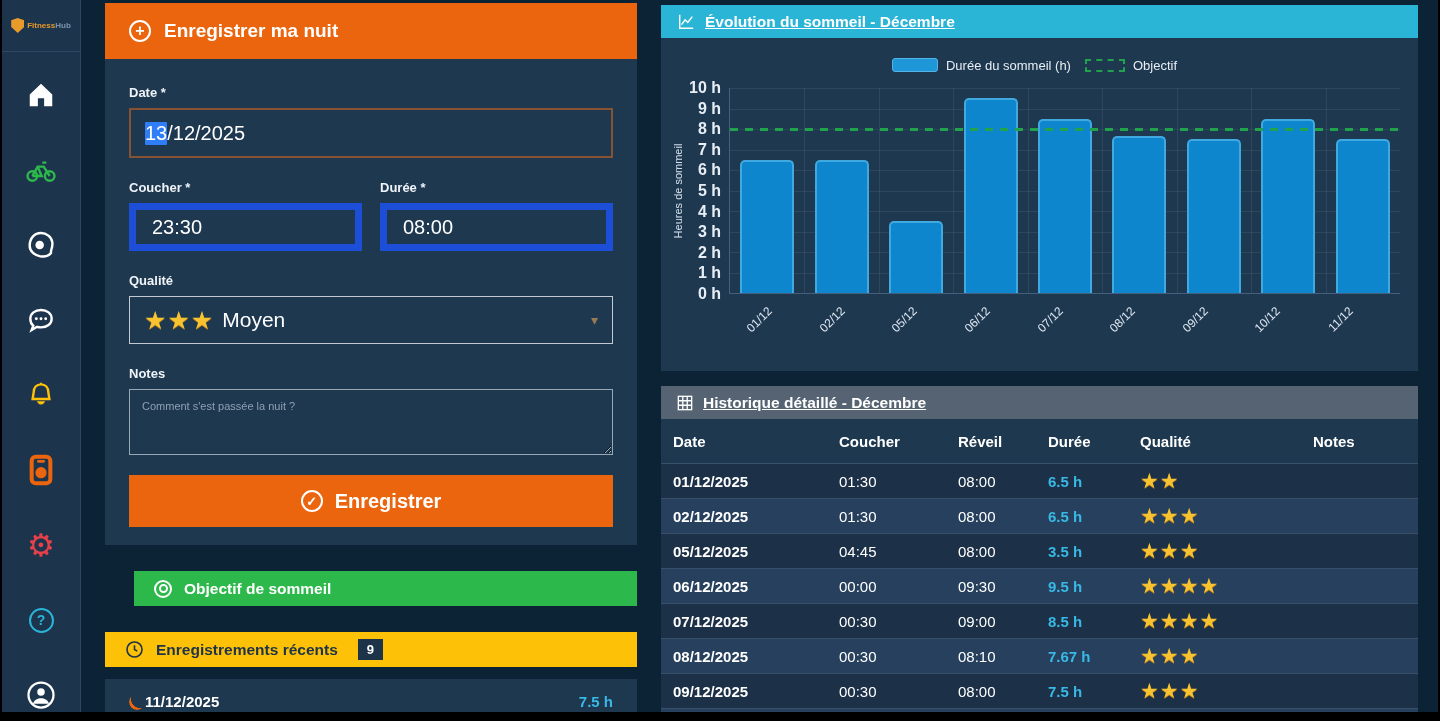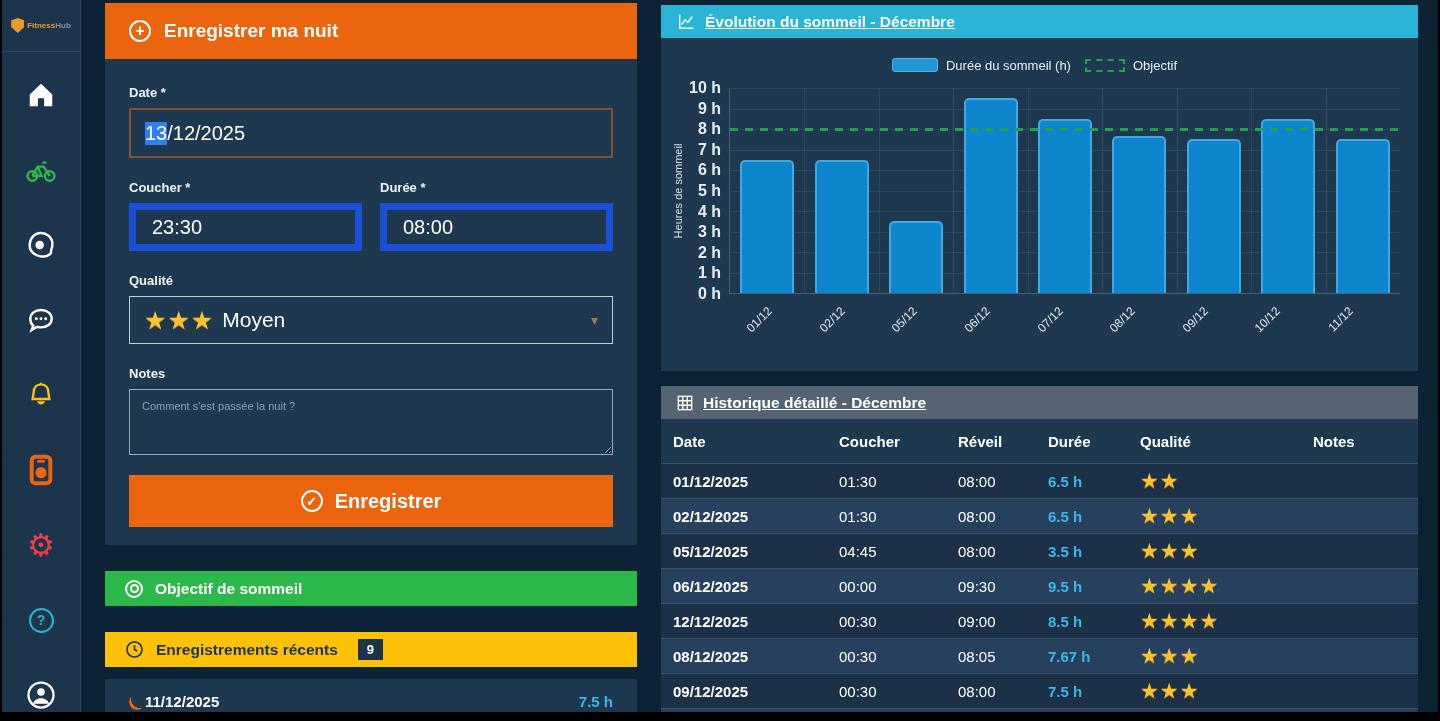--- a/index.html
+++ b/index.html
@@ -41,21 +41,21 @@
   .text-input { width:100%; height:48px; border:7px solid #1d4ed8; background:transparent; color:#fff; font-size:20px; padding-left:16px; font-family:"Liberation Sans",sans-serif; }
   .select-box { height:48px; border:1px solid #c2c9d2; display:flex; align-items:center; padding:0 14px; gap:8px; cursor:pointer; margin-bottom:22px; position:relative; }
   .select-stars { color:#f7c331; font-size:25px; letter-spacing:1px; text-shadow:0 1px 0 #b5791c; line-height:1; }
   .select-text { color:#fff; font-size:21px; }
   .chevron { position:absolute; right:14px; color:#9a7a54; font-size:14px; }
   .notes-area { width:100%; height:66px; border:1px solid #9aa7b4; background:transparent; color:#fff; font-size:11px; padding:10px 12px; resize:vertical; font-family:"Liberation Sans",sans-serif; margin-bottom:20px; display:block; }
   .notes-area::placeholder { color:#8fa0b3; }
   .submit-btn { width:100%; height:52px; background:#ea650d; border:none; color:#fff; font-size:20px; font-weight:bold; display:flex; align-items:center; justify-content:center; gap:12px; cursor:pointer; font-family:"Liberation Sans",sans-serif; }
 
   .section-bar { height:35px; display:flex; align-items:center; padding:0 20px; gap:12px; font-size:15.5px; font-weight:bold; cursor:pointer; }
-  .bar-green { background:#2db84b; color:#fff; margin-top:26px; }
+  .bar-green { background:#2db84b; color:#fff; margin-top:26px;margin-left:29px; }
   .bar-yellow { background:#fdc107; color:#1d3349; margin-top:26px; }
   .target-icon { width:18px; height:18px; border:2px solid #fff; border-radius:50%; display:flex; align-items:center; justify-content:center; }
   .target-icon span { width:9px; height:9px; border:2px solid #fff; border-radius:50%; display:block; }
   .badge { background:#1d3349; color:#fff; font-size:13px; font-weight:bold; padding:3px 9px; margin-left:8px; }
   .recents-panel { background:#1e3850; margin-top:12px; padding:14px 24px; }
   .recent-row { display:flex; align-items:center; }
   .moon { width:16px; height:16px; border-radius:50%; background:#ea650d; -webkit-mask:radial-gradient(circle at 70% 30%, transparent 9px, #000 9.5px); mask:radial-gradient(circle at 70% 30%, transparent 9px, #000 9.5px); }
   .recent-date { color:#fff; font-size:15px; font-weight:bold; }
   .recent-dur { margin-left:auto; color:#39b9e6; font-size:15px; font-weight:bold; }
 
@@ -364,31 +364,31 @@
                 </tr>
                 <tr>
                   <td class="c-date">06/12/2025</td>
                   <td class="c-time">00:00</td>
                   <td class="c-time">09:30</td>
                   <td class="c-duree">9.5 h</td>
                   <td class="c-stars">★★★★</td>
                   <td class="c-notes"></td>
                 </tr>
                 <tr>
-                  <td class="c-date">12/12/2025</td>
+                  <td class="c-date">07/12/2025</td>
                   <td class="c-time">00:30</td>
                   <td class="c-time">09:00</td>
                   <td class="c-duree">8.5 h</td>
                   <td class="c-stars">★★★★</td>
                   <td class="c-notes"></td>
                 </tr>
                 <tr>
                   <td class="c-date">08/12/2025</td>
                   <td class="c-time">00:30</td>
-                  <td class="c-time">08:05</td>
+                  <td class="c-time">08:10</td>
                   <td class="c-duree">7.67 h</td>
                   <td class="c-stars">★★★</td>
                   <td class="c-notes"></td>
                 </tr>
                 <tr>
                   <td class="c-date">09/12/2025</td>
                   <td class="c-time">00:30</td>
                   <td class="c-time">08:00</td>
                   <td class="c-duree">7.5 h</td>
                   <td class="c-stars">★★★</td>

